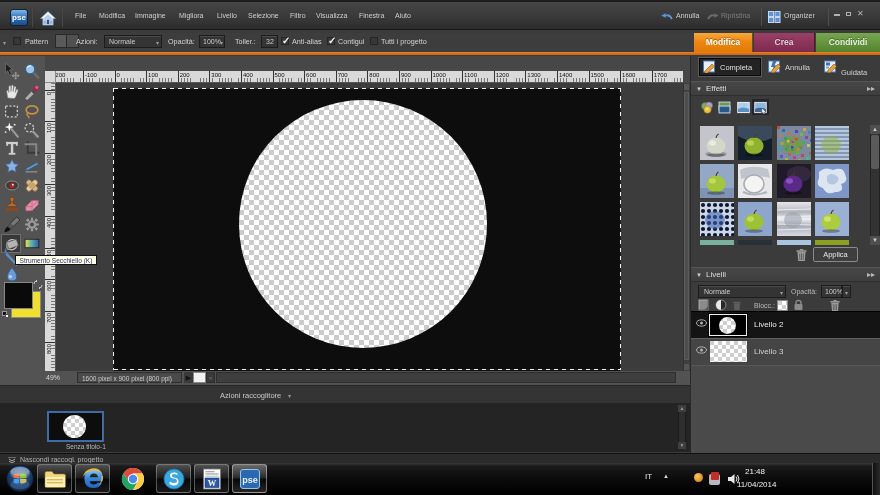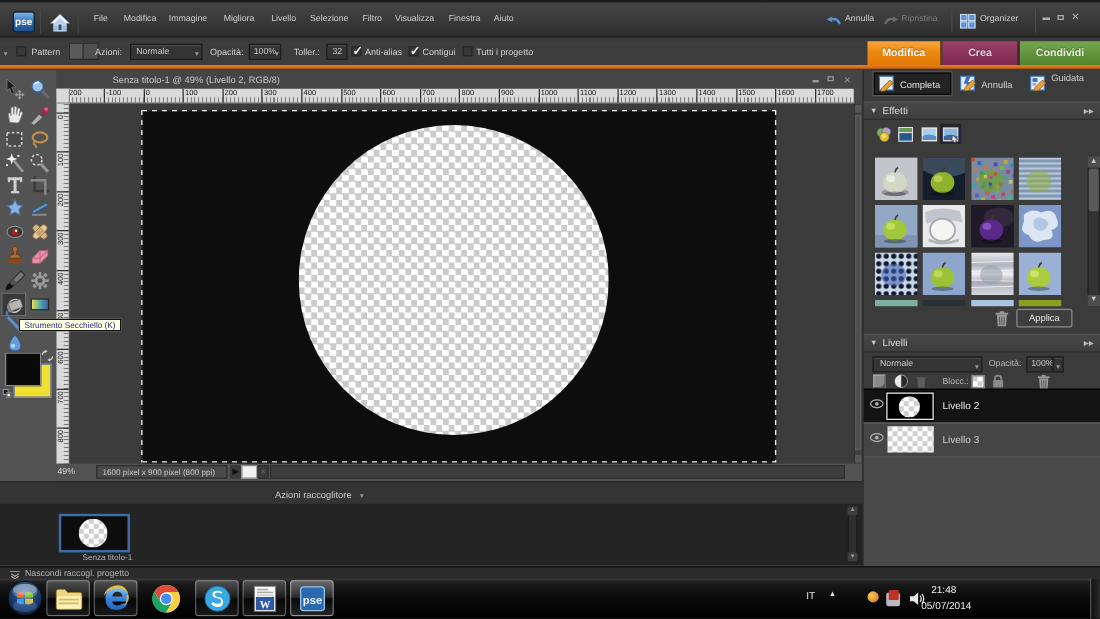--- a/index.html
+++ b/index.html
@@ -117,25 +117,20 @@
  <span class="cb" style="left:370px"></span>
  <span class="lbl" style="left:381px">Tutti i progetto</span>
 </div>
 <div id="orangeline"></div>
 
 <div class="tab" style="left:694px;width:59px;background:linear-gradient(#f8a83c,#ee8812 45%,#e27906);color:#fff;border-right:1px solid #7c4a0a">Modifica</div>
 <div class="tab" style="left:754px;width:61px;background:linear-gradient(#9a4068,#7e2a4e);color:#e2cdd6;border-right:1px solid #4a1a2e">Crea</div>
 <div class="tab" style="left:816px;width:64px;background:linear-gradient(#76a650,#53842d);color:#e8f0da">Condividi</div>
 
 <div id="docwin">
- <div id="doctitle">Senza titolo-1 @ 49% (Livello 2, RGB/8)
-   <span class="abs" style="left:605px;top:7px;width:5px;height:1.5px;background:#9a9a9a"></span>
-   <span class="abs" style="left:617px;top:4px;width:5px;height:4px;border:1px solid #9a9a9a"></span>
-   <span class="abs" style="left:630px;top:1px;color:#9a9a9a;font-size:7px">✕</span>
- </div>
  <div id="hruler">
   <div style="position:absolute;left:0;bottom:0;width:638px;height:4px;background:repeating-linear-gradient(90deg,#777 0,#777 0.8px,transparent 0.8px,transparent 3.16px)"></div>
   <span class="tick" style="left:6.3px;top:0;width:1px;height:12px"></span>
   <span class="rnum" style="left:8.3px;top:0.5px">-200</span>
   <span class="tick" style="left:37.9px;top:0;width:1px;height:12px"></span>
   <span class="rnum" style="left:39.9px;top:0.5px">-100</span>
   <span class="tick" style="left:69.5px;top:0;width:1px;height:12px"></span>
   <span class="rnum" style="left:71.5px;top:0.5px">0</span>
   <span class="tick" style="left:101.1px;top:0;width:1px;height:12px"></span>
   <span class="rnum" style="left:103.1px;top:0.5px">100</span>
@@ -367,21 +362,21 @@
         <path d="M5 1 L3 7 L5.5 7 L4 12 L9 5.5 L6.5 5.5 L8.5 1 Z" fill="#3a70c0"></path>
         <path d="M4 10 L10 4 L12.5 6.5 L6.5 12.5 L3.5 13 Z" fill="#e8a03c" stroke="#8a5a10" stroke-width="0.6"></path>
       </svg>
 <span class="abs" style="left:94px;top:6.5px;font-size:7.5px;color:#d0d0d0">Annulla</span>
 <svg class="abs" style="left:133px;top:4px" width="14" height="13" viewBox="0 0 14 13">
         <rect x="0.5" y="1" width="11" height="11" fill="#e8eef6" stroke="#4a7ab8" stroke-width="1"></rect>
         <rect x="2" y="2.5" width="4" height="3" fill="#3a70c0"></rect>
         <rect x="2" y="6.5" width="3" height="2" fill="#88a8d0"></rect>
         <path d="M4 10 L10 4 L12.5 6.5 L6.5 12.5 L3.5 13 Z" fill="#e8a03c" stroke="#8a5a10" stroke-width="0.6"></path>
       </svg>
-<span class="abs" style="left:150px;top:2px;font-size:7.5px;color:#d0d0d0">Guidata</span>
+<span class="abs" style="left:150px;top:12px;font-size:7.5px;color:#d0d0d0">Guidata</span>
  <div class="phead" style="top:25px">
         <span class="abs" style="left:5px;top:4px;font-size:6px;color:#ccc">▼</span>
         <span class="abs" style="left:15px;top:2px">Effetti</span>
         <span class="abs" style="right:6px;top:2px;font-size:8px;color:#bbb">▸▸</span>
       </div>
  <svg class="abs" style="left:9px;top:45px" width="14" height="13" viewBox="0 0 14 13">
         <circle cx="5" cy="5" r="3.5" fill="#7ab060" stroke="#4a7038" stroke-width="0.6"></circle>
         <circle cx="9" cy="4.5" r="3.5" fill="#b0a0cc" stroke="#70608c" stroke-width="0.6"></circle>
         <circle cx="7.5" cy="8.5" r="3.7" fill="#e0c040" stroke="#9a8010" stroke-width="0.6"></circle>
         <circle cx="7" cy="8" r="1.6" fill="#f0dc80"></circle>
@@ -719,17 +714,17 @@
  <span class="abs" style="left:645px;top:9px;font-size:8px;color:#e8e8e8">IT</span>
  <span class="abs" style="left:663px;top:10px;font-size:6px;color:#ddd">▲</span>
  <circle class="abs" style="left:694px;top:10px;width:9px;height:9px;border-radius:50%;background:radial-gradient(circle at 35% 35%,#f8c860,#d07010);display:block"></circle>
  <div class="abs" style="left:709px;top:11px;width:11px;height:11px;background:#b8b8c0;border-radius:2px"></div>
  <div class="abs" style="left:711px;top:9px;width:8px;height:8px;background:#c03028;border-radius:1px"></div>
  <svg class="abs" style="left:727px;top:10px" width="13" height="12" viewBox="0 0 13 12">
         <path d="M1 4 L4 4 L7.5 1 L7.5 11 L4 8 L1 8 Z" fill="#e8e8e8"></path>
         <path d="M9 3.5 Q11 6 9 8.5 M10.5 2 Q13.5 6 10.5 10" stroke="#e8e8e8" stroke-width="1" fill="none"></path>
       </svg>
  <span class="abs" style="left:745px;top:4px;font-size:8px;color:#f0f0f0">21:48</span>
- <span class="abs" style="left:737px;top:17px;font-size:8px;color:#f0f0f0">05/07/2014</span>
+ <span class="abs" style="left:737px;top:17px;font-size:8px;color:#f0f0f0">11/04/2014</span>
  <div class="abs" style="left:872px;top:0;width:8px;height:32px;background:linear-gradient(90deg,#111,#2a2a2a);border-left:1px solid #555"></div>
 </div>
 <div id="tooltipB">Strumento Secchiello (K)</div>
 </div>
 
 </body></html>

